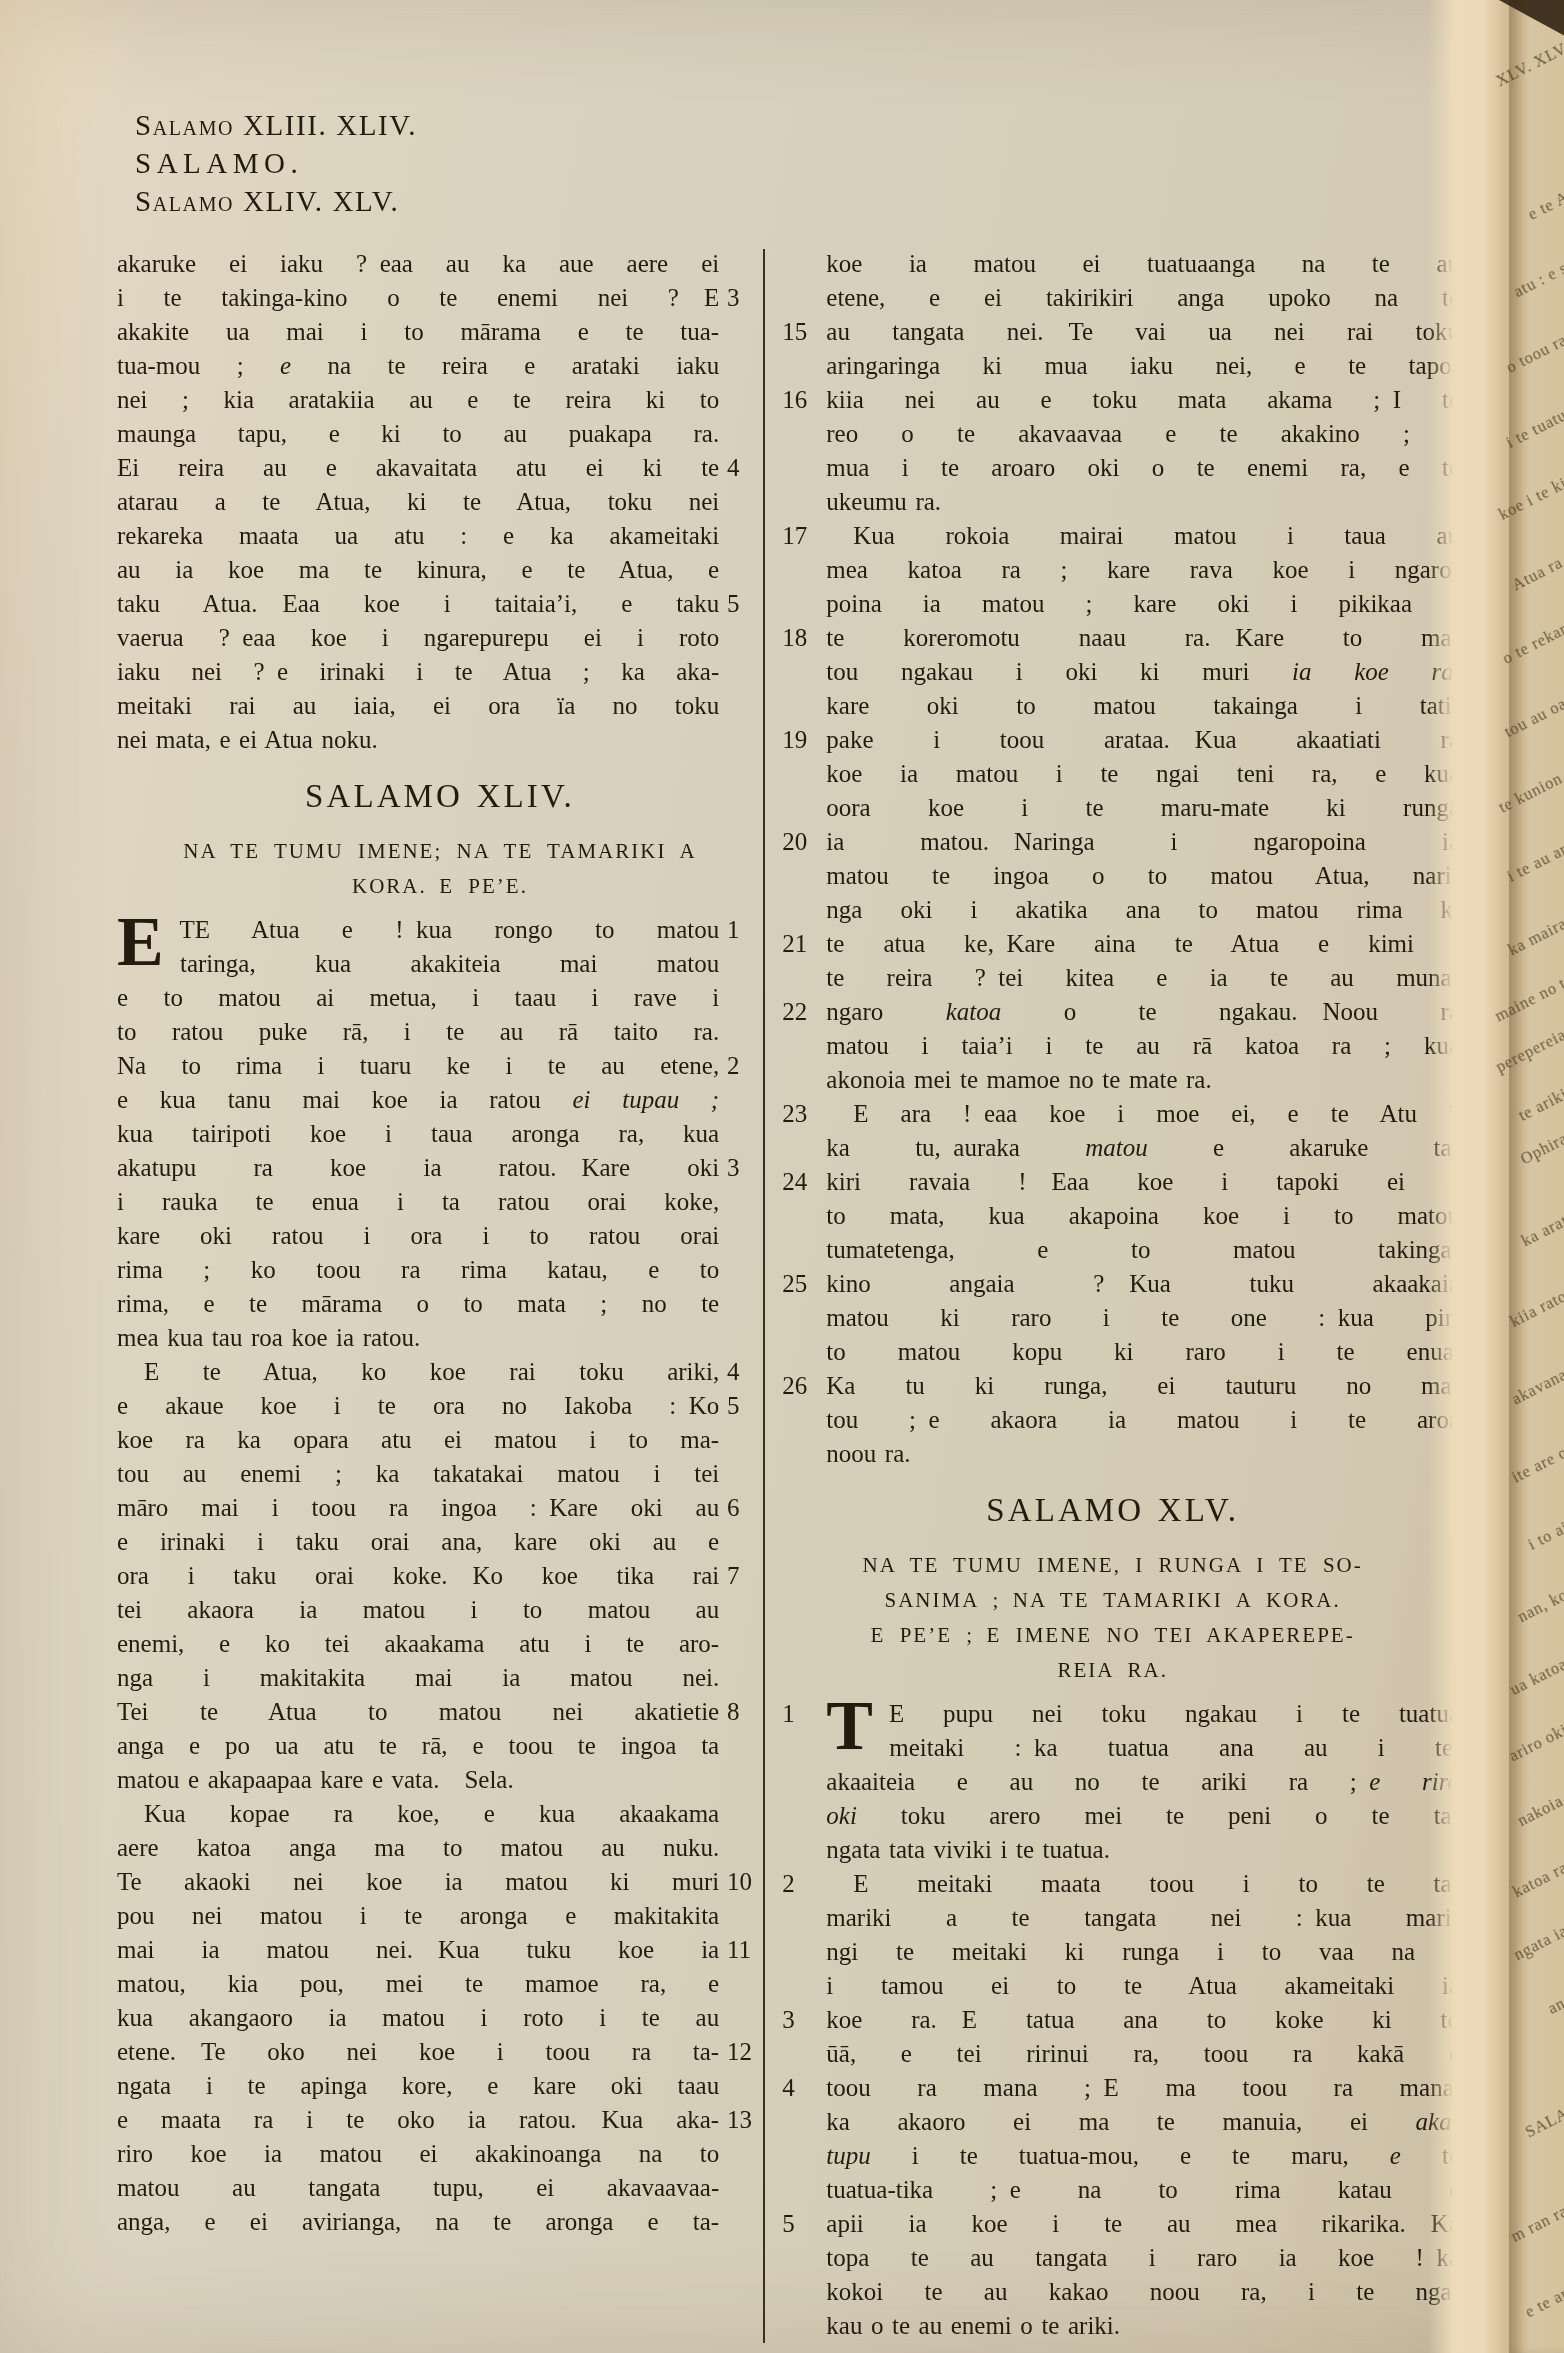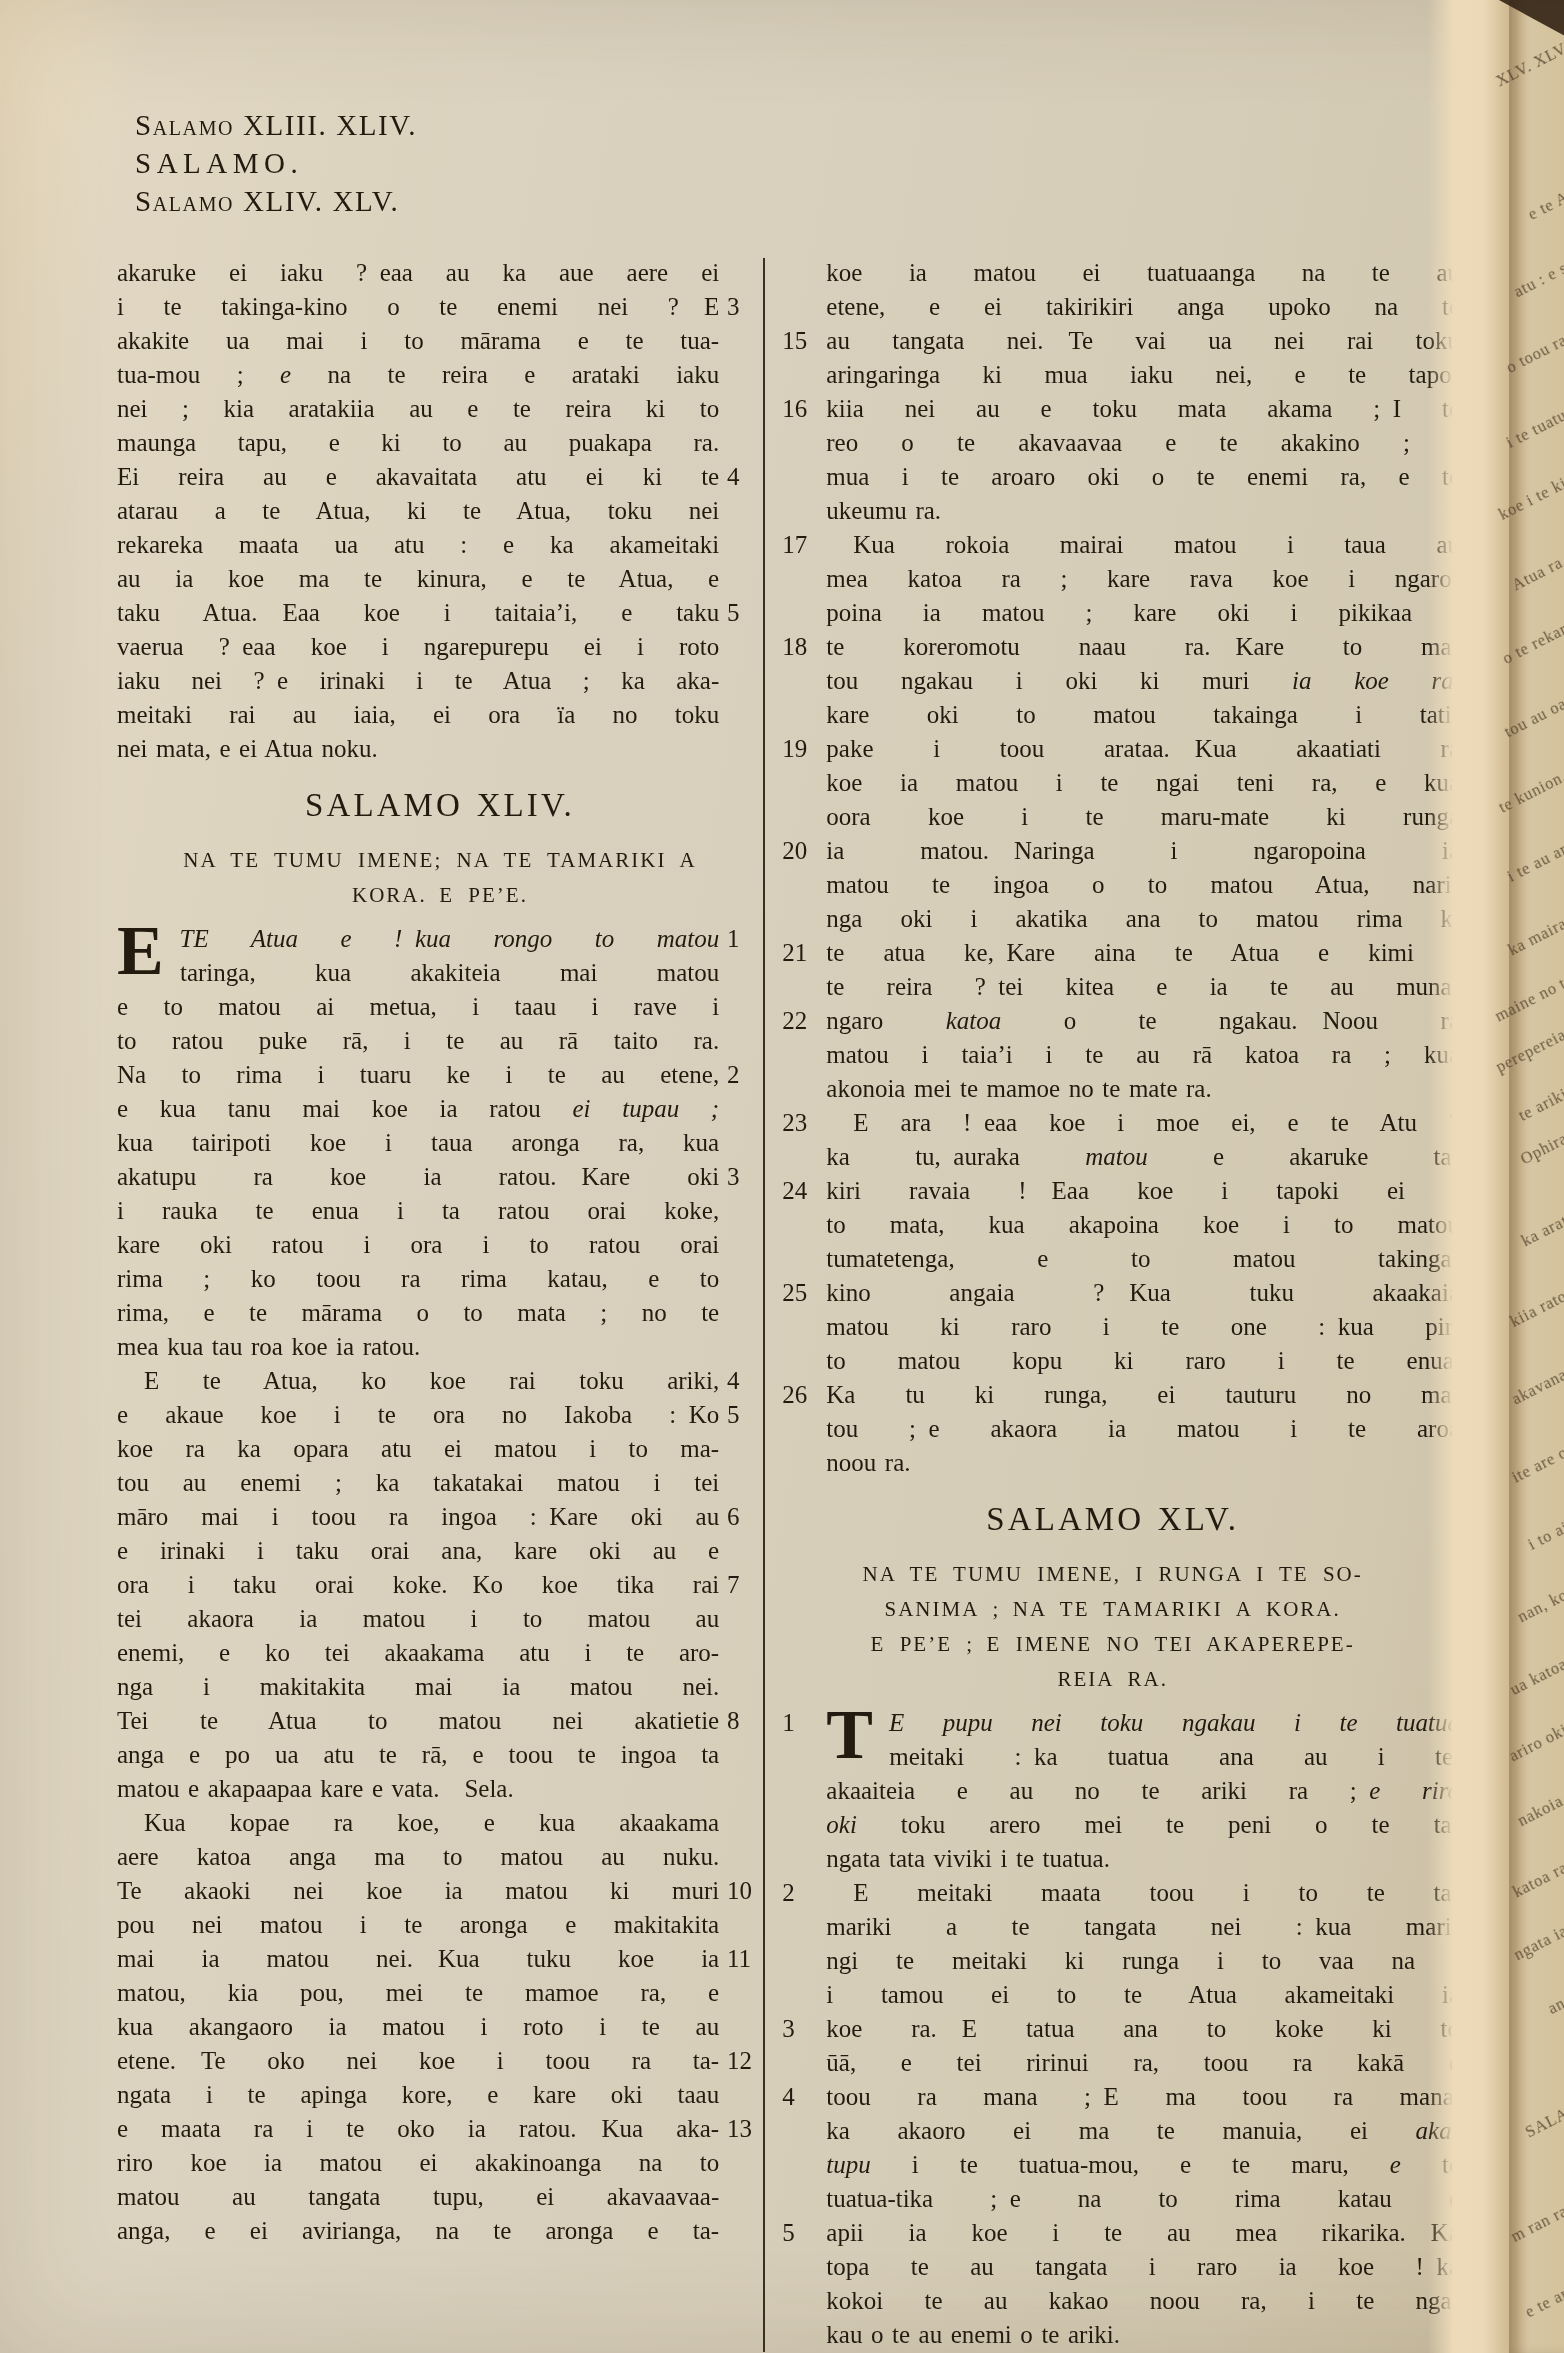--- a/index.html
+++ b/index.html
@@ -14,40 +14,40 @@
     box-shadow:inset 0 0 110px rgba(90,65,30,.16);
     color:#241b10;
   }
   .hdr{
     display:flex;justify-content:space-between;align-items:baseline;
     padding:106px 117px 0 135px;
     font-size:29px;line-height:38px;letter-spacing:0.8px;flex-direction:column;
   }
   .sc{font-variant:small-caps;letter-spacing:1.6px;}
   .hdr-center{letter-spacing:5.5px;margin-left:-94px;}
-  .cols{display:flex;margin:36px 0 0 117px;width:1343px;}
+  .cols{display:flex;margin:27px 0 0 117px;width:1343px;}
   .col{font-size:25px;line-height:34px;word-spacing:2.3px;}
   .col-left{width:646px;}
   .vdiv{width:2.3px;background:#39301f;margin-top:1.6px;}
   .col-right{flex:1;}
   .line{display:flex;height:34px;overflow:visible;}
   .t{
     flex:1 1 auto;min-width:0;overflow:visible;white-space:nowrap;
     text-align:justify;text-align-last:justify;
   }
   .line.end .t{text-align-last:left;}
   .line.ind .t{padding-left:27px;}
   .line.pad .t{padding-left:63px;}
   .num{flex:0 0 36px;padding-left:7.8px;}
   .col-right .num{flex:0 0 44px;padding-left:17px;}
   .dc{
     flex:0 0 61px;font-size:70px;line-height:58px;height:34px;
     overflow:visible;font-weight:bold;letter-spacing:0;
   }
-  .dcline .t{padding-left:1.6px;font-style:italic;}
+  .dcline .t{padding-left:1.6px;}
   .psalm-heading{
     text-align:center;font-size:33px;line-height:41px;
     letter-spacing:3.1px;margin:19px 0 17px;
   }
   .sub{text-align:center;font-size:21px;line-height:35px;letter-spacing:2px;word-spacing:7px;}
   .sub + .line{margin-top:9.4px;}
   .pageno{width:646px;margin:3.1px 0 0 117px;text-align:center;font-size:32px;}
   .edge{position:absolute;top:0;right:0;width:137px;height:2354px;overflow:hidden;
     background:linear-gradient(90deg,rgba(236,218,185,0) 0px,#ecdab9 25px,#ecd9b7 55px,#d3bd96 78px,#cdb78e 88px,#d7c6a3 100px,#d4c29c 137px);
   }

